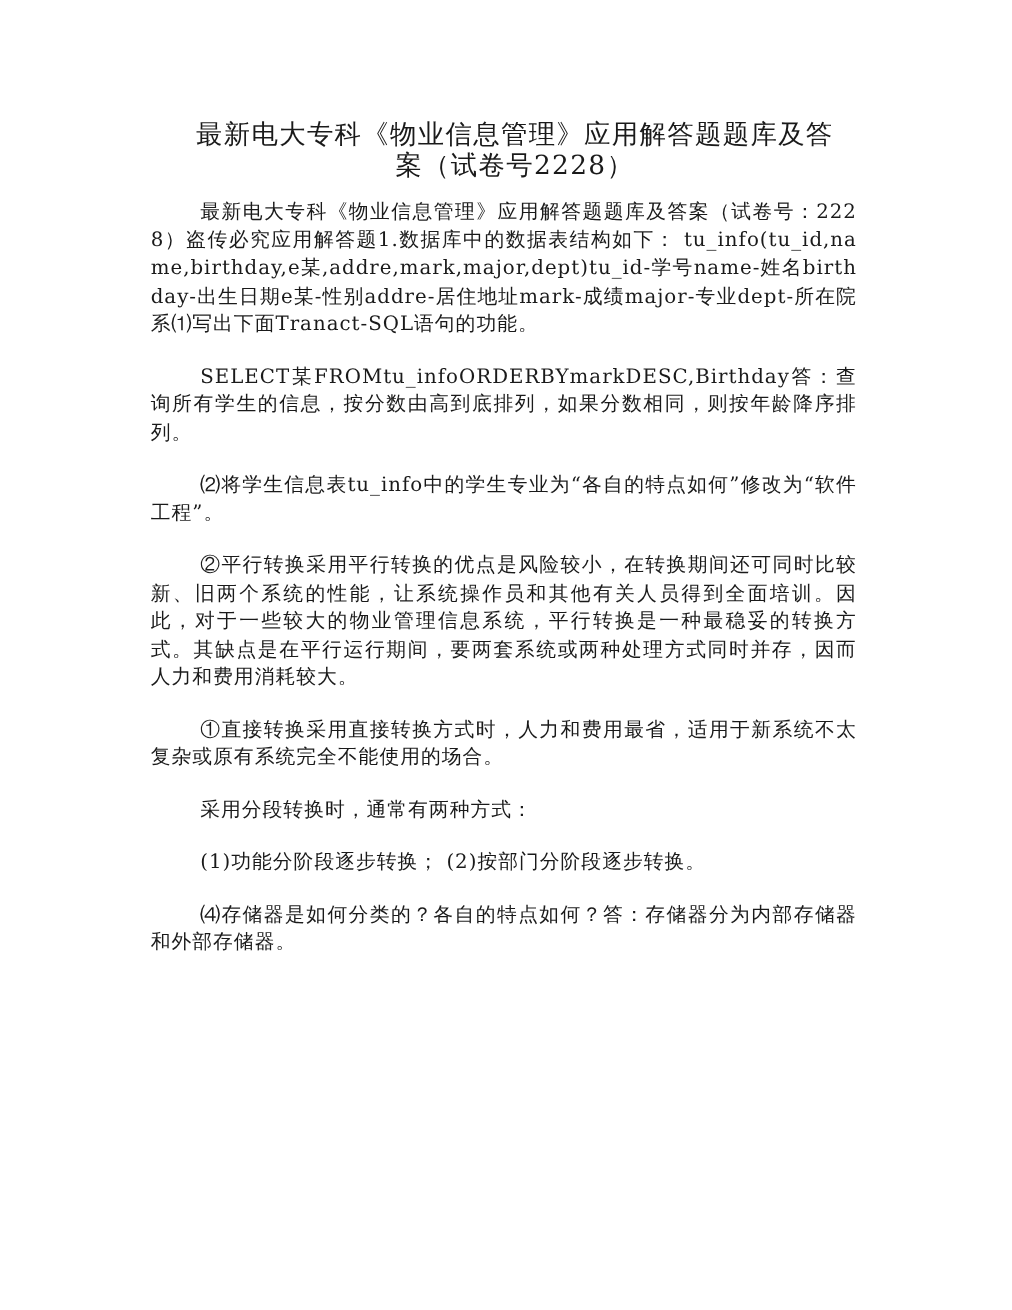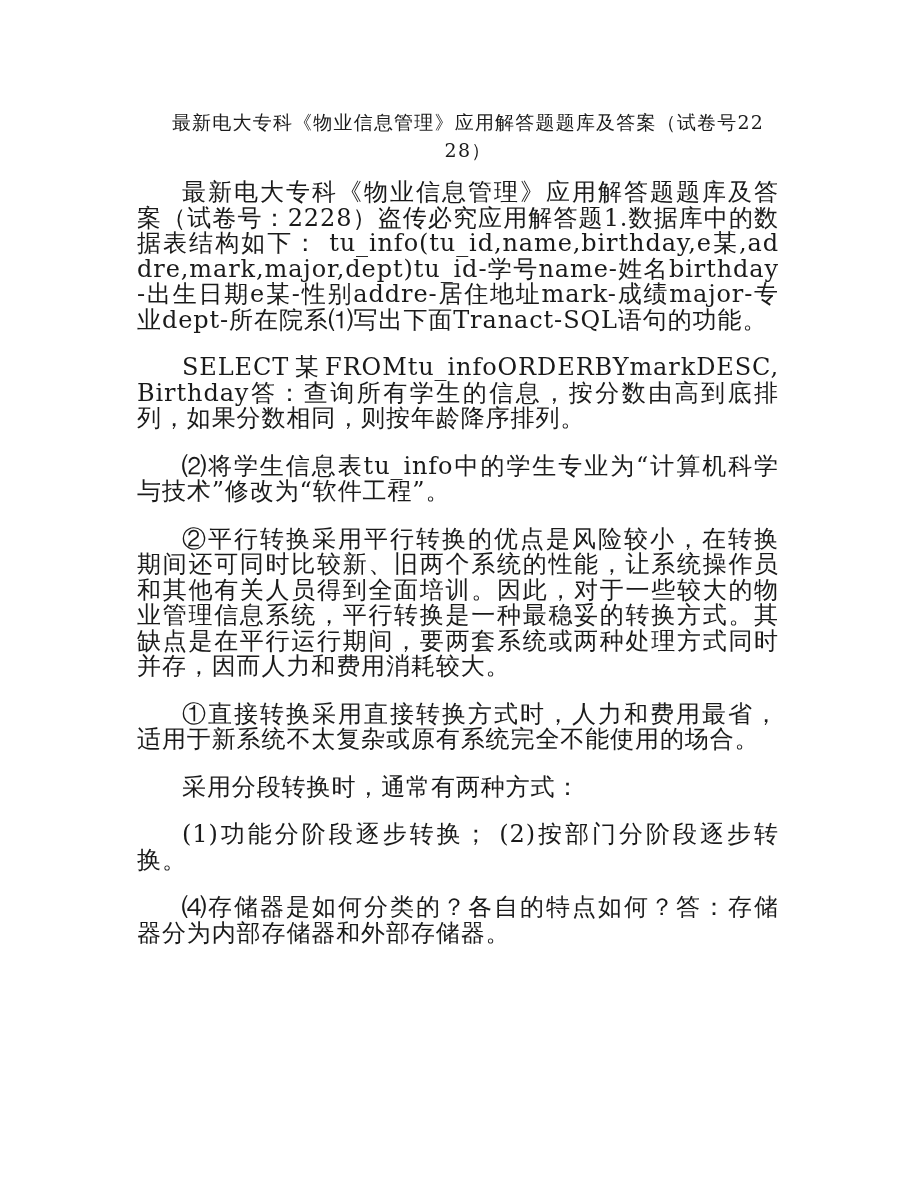--- a/index.html
+++ b/index.html
@@ -15,46 +15,46 @@
     font-family: "DejaVu Serif", "Liberation Serif", serif;
     color: #1a1a1a;
   }
   .page {
     position: absolute;
     left: 137px;
     top: 108px;
     width: 642px;
   }
   .title {
-    font-size: 19px;
+    font-size: 24px;
     line-height: 28px;
     text-align: center;
     margin: 0 0 16px 0;
     padding: 0 10px 0 30px;
     word-break: break-all;
     font-weight: normal;
     letter-spacing: 1.2px;
   }
   .para {
-    font-size: 24px;
+    font-size: 18px;
     line-height: 25.5px;
     margin: 0 0 22px 0;
     text-indent: 45px;
     word-break: break-all;
     text-align: justify;
     letter-spacing: 0.9px;
   }
 </style>
 </head>
 <body>
 
 <div class="page">
   <h1 class="title">最新电大专科《物业信息管理》应用解答题题库及答案（试卷号2228）</h1>
 
   <p class="para">最新电大专科《物业信息管理》应用解答题题库及答案（试卷号：2228）盗传必究应用解答题1.数据库中的数据表结构如下： tu_info(tu_id,name,birthday,e某,addre,mark,major,dept)tu_id-学号name-姓名birthday-出生日期e某-性别addre-居住地址mark-成绩major-专业dept-所在院系⑴写出下面Tranact-SQL语句的功能。</p>
   <p class="para">SELECT某FROMtu_infoORDERBYmarkDESC,Birthday答：查询所有学生的信息，按分数由高到底排列，如果分数相同，则按年龄降序排列。</p>
-  <p class="para">⑵将学生信息表tu_info中的学生专业为“计算机科学与技术”修改为“软件工程”。</p>
+  <p class="para">⑵将学生信息表tu_info中的学生专业为“各自的特点如何”修改为“软件工程”。</p>
   <p class="para">②平行转换采用平行转换的优点是风险较小，在转换期间还可同时比较新、旧两个系统的性能，让系统操作员和其他有关人员得到全面培训。因此，对于一些较大的物业管理信息系统，平行转换是一种最稳妥的转换方式。其缺点是在平行运行期间，要两套系统或两种处理方式同时并存，因而人力和费用消耗较大。</p>
   <p class="para">①直接转换采用直接转换方式时，人力和费用最省，适用于新系统不太复杂或原有系统完全不能使用的场合。</p>
   <p class="para">采用分段转换时，通常有两种方式：</p>
   <p class="para">(1)功能分阶段逐步转换； (2)按部门分阶段逐步转换。</p>
   <p class="para">⑷存储器是如何分类的？各自的特点如何？答：存储器分为内部存储器和外部存储器。</p>
 </div>
 
 </body></html>

